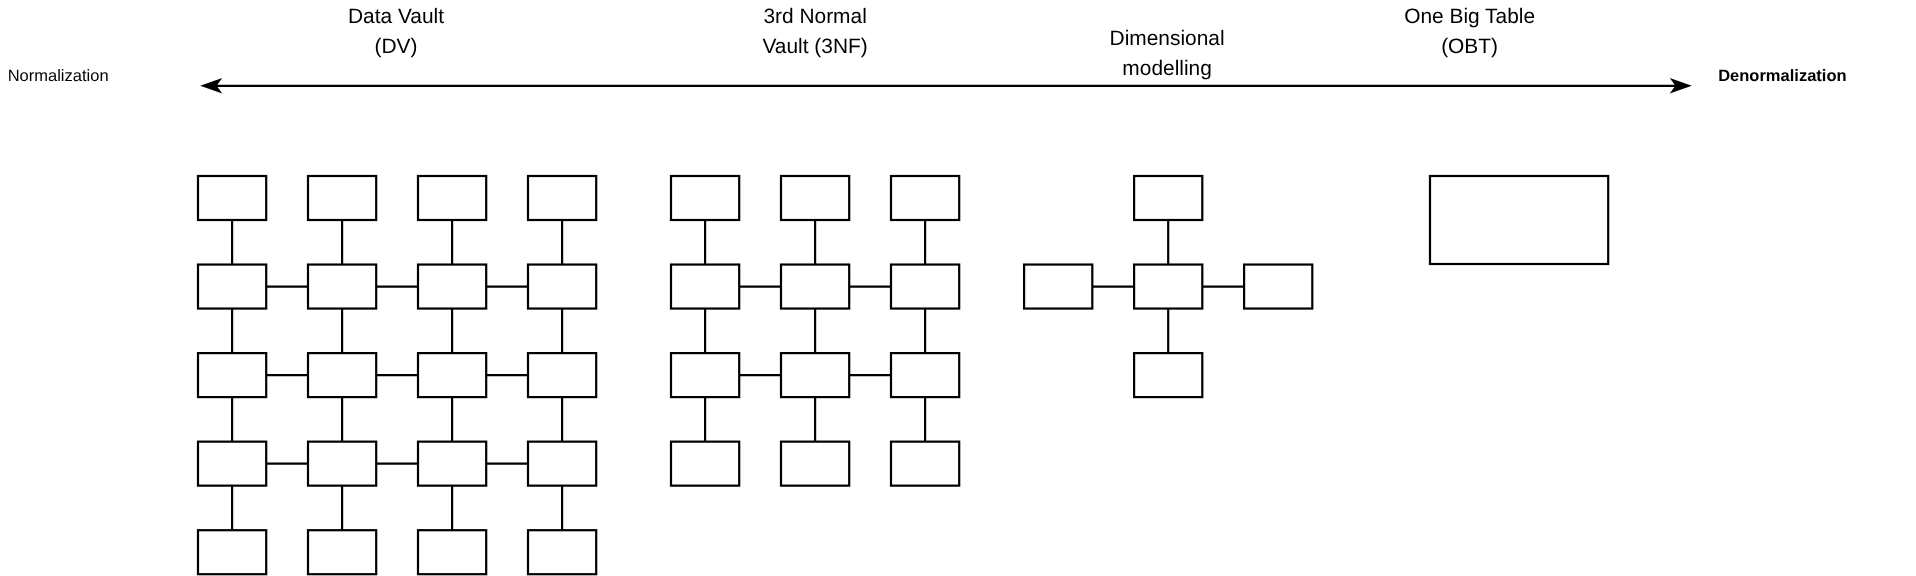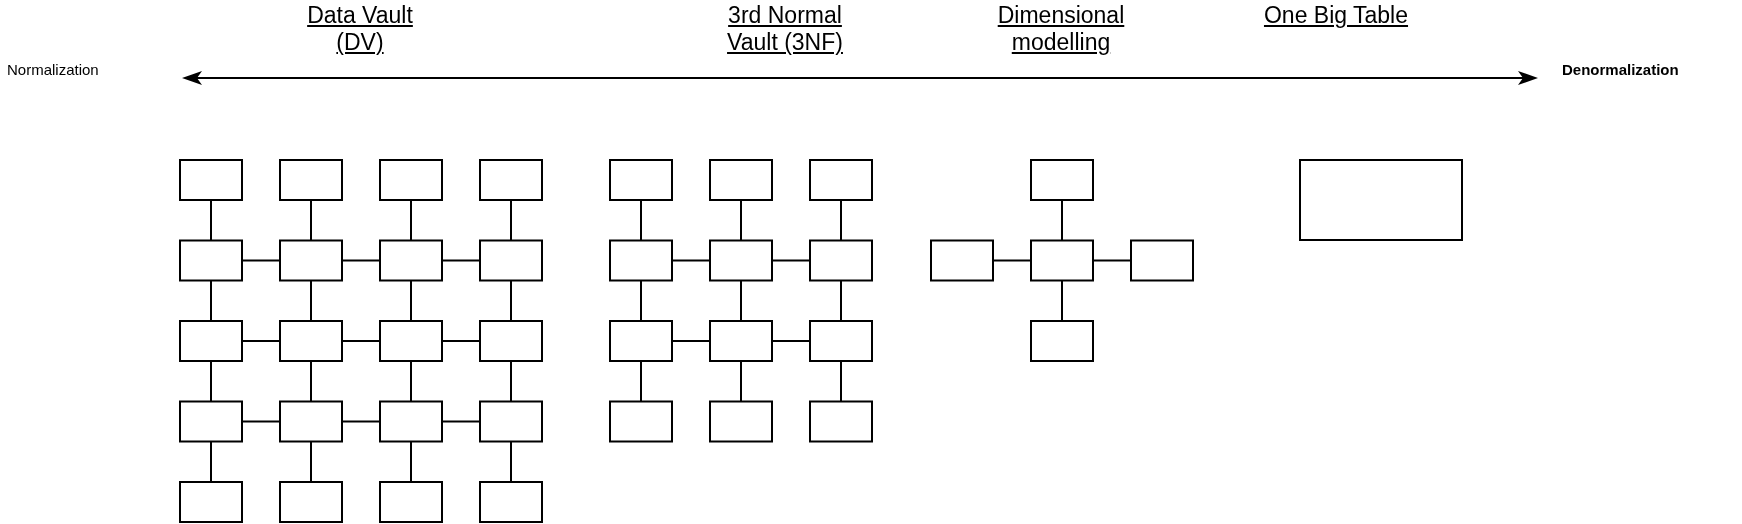--- a/index.html
+++ b/index.html
@@ -26,29 +26,28 @@
     font-size: 15px;
     line-height: 27px;
     white-space: nowrap;
   }
   .axis-label.left  { left: 7px;  top: 56px; }
   .axis-label.right { left: 1562px; top: 56px; font-weight: bold; }
   .section-label {
     position: absolute;
     top: 2px;
     transform: translateX(-50%);
-    font-size: 23px;
+    font-size: 19px;
     line-height: 27px;
     text-align: center;
     white-space: nowrap;
-    text-decoration: underline;
   }
   .section-label.dv   { left: 360px; }
-  .section-label.tnf  { left: 741px; margin-left: 44px; }
-  .section-label.dim  { left: 1061px; }
+  .section-label.tnf  { left: 741px; }
+  .section-label.dim  { left: 1061px; margin-top: 20px; }
   .section-label.obt  { left: 1336px; }
 </style>
 </head>
 <body>
 
 <div class="page">
 
   <svg id="diagram-svg" width="1742" height="524" viewBox="0 0 1742 524">
       <line x1="196" y1="78" x2="1524" y2="78" stroke="#000000" stroke-width="2"></line>
       <path d="M 182 78 L 202 71 L 197 78 L 202 85 Z" fill="#000000"></path>
@@ -149,15 +148,16 @@
     <div>Vault (3NF)</div>
   </div>
 
   <div class="section-label dim">
     <div>Dimensional</div>
     <div>modelling</div>
   </div>
 
   <div class="section-label obt">
     <div>One Big Table</div>
+    <div>(OBT)</div>
   </div>
 
 </div>
 
 </body></html>

